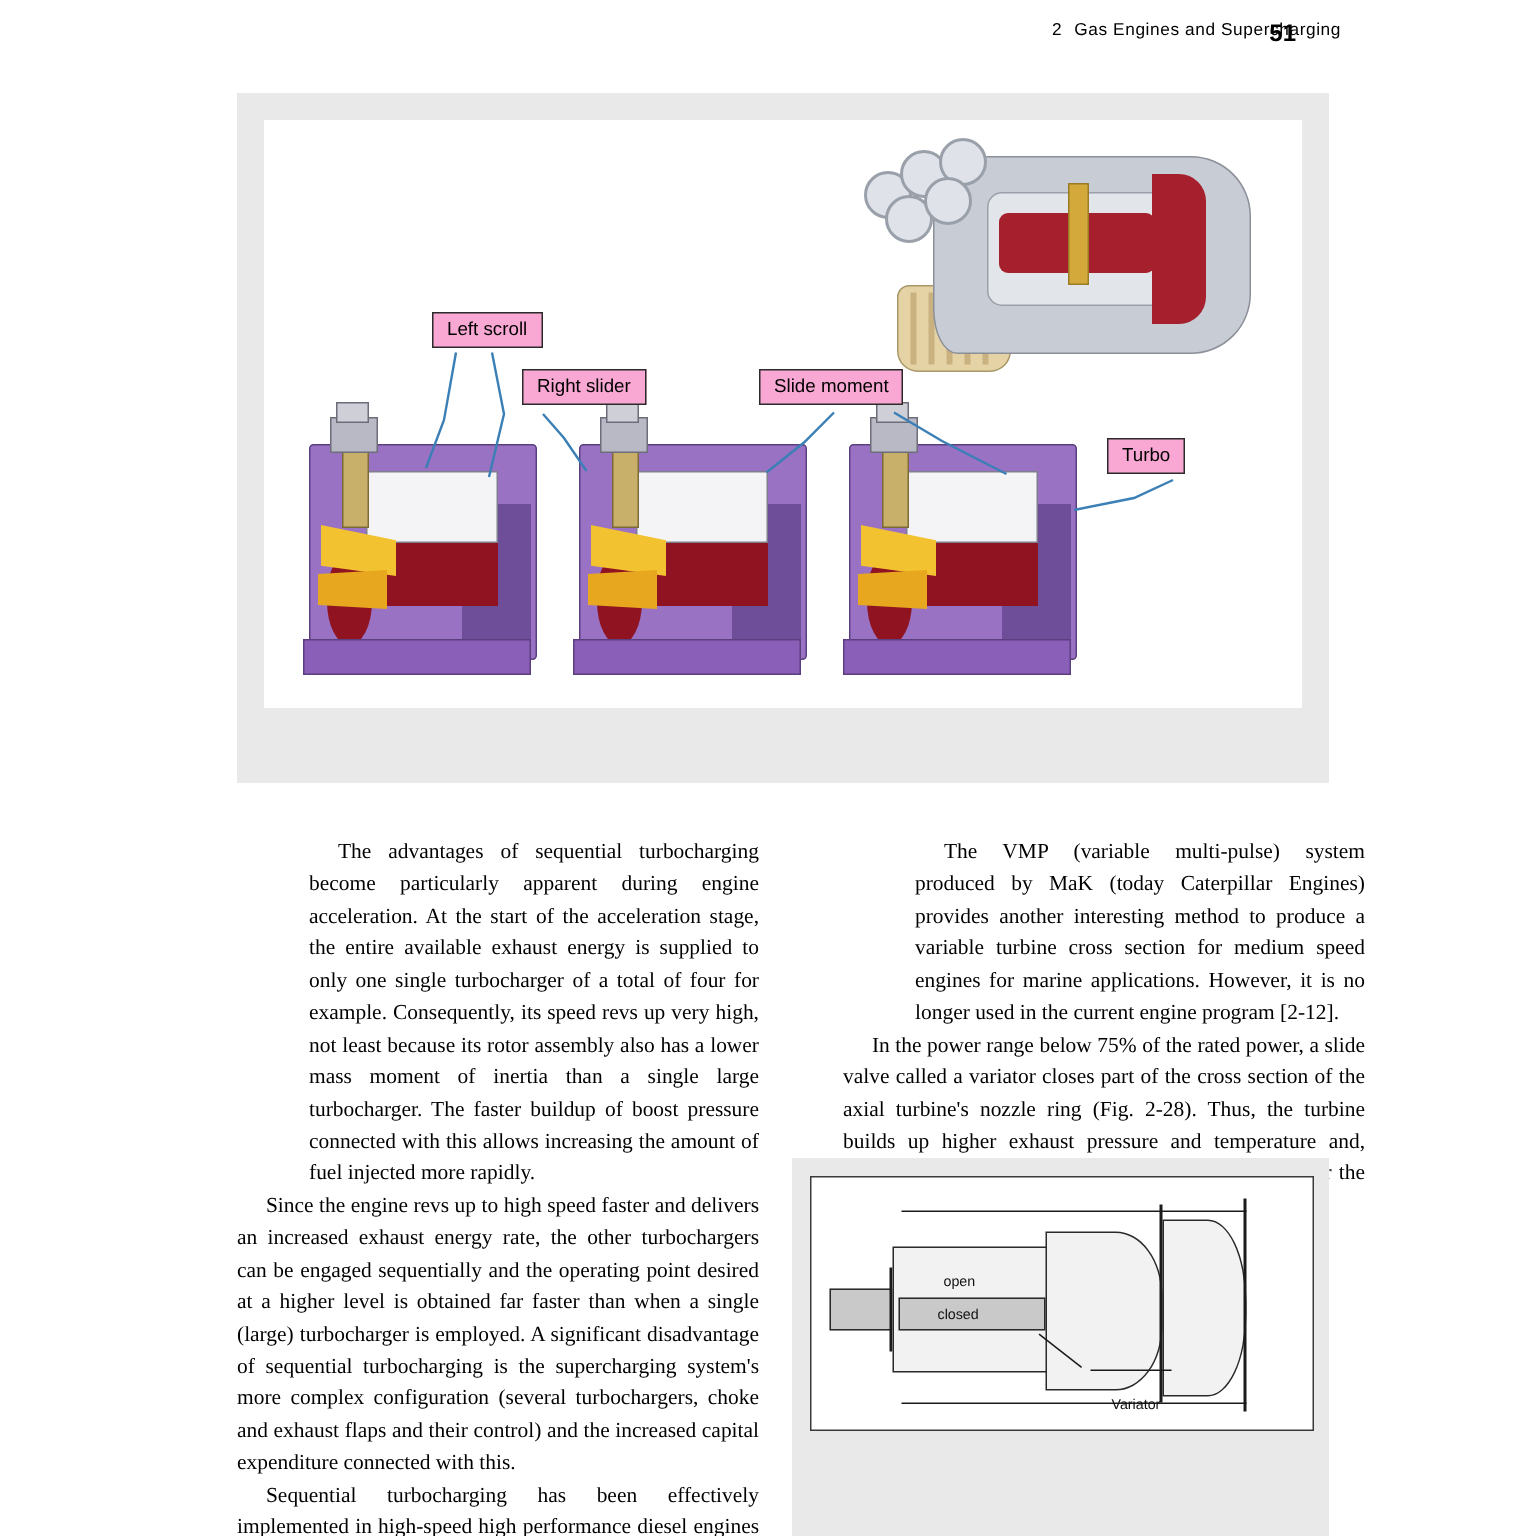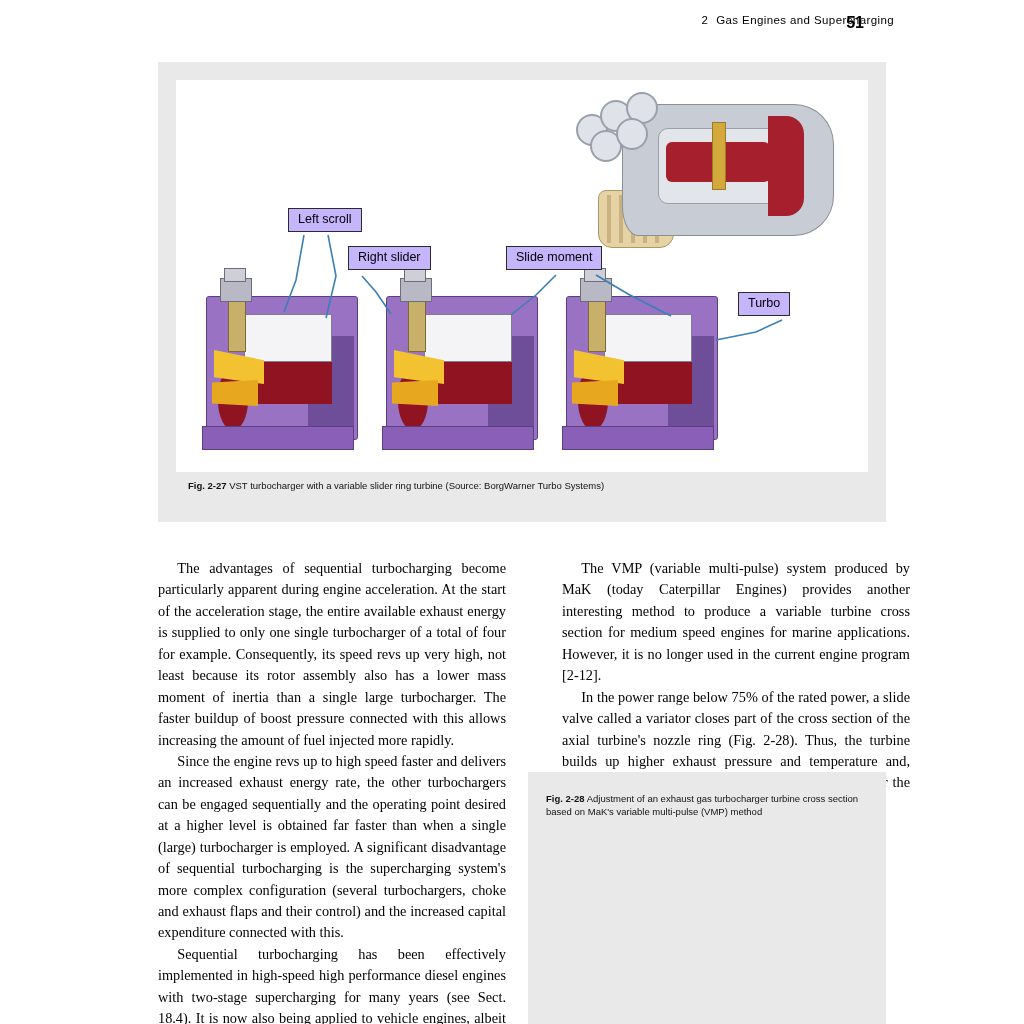--- a/index.html
+++ b/index.html
@@ -64,21 +64,21 @@
     font-size: 9.5px;
     color: #111;
     padding: 8px 10px 0 12px;
     line-height: 1.35;
   }
   .fig-caption b { font-weight: bold; }
 
   
   .callout {
     position: absolute;
-    background: #c4b5fd;
+    background: #f9a8d4;
     border: 1px solid #2b2b2b;
     font-family: "Liberation Sans", sans-serif;
     font-size: 12.5px;
     color: #000;
     padding: 3px 9px 4px 9px;
     white-space: nowrap;
     line-height: 1.2;
   }
 
   
@@ -232,21 +232,21 @@
     top: 558px;
     width: 348px;
     font-size: 14.3px;
     line-height: 1.5;
     text-align: justify;
     hyphens: auto;
   }
   .col-left  { left: 158px; }
   .col-right { left: 562px; }
   .col p { margin: 0; text-indent: 1.35em; }
-  .col p.first { text-indent: 1.35em; }
+  .col p.first { text-indent: 1.35em; margin-left: 48px; }
 
   
   .fig-bottom {
     position: absolute;
     left: 528px;
     top: 772px;
     width: 358px;
     height: 252px;
     background: #e9e9e9;
     box-sizing: border-box;
@@ -370,37 +370,48 @@
         <span>Right slider</span>
       </div>
       <div class="callout" style="left:330px; top:166px;">
         <span>Slide moment</span>
       </div>
       <div class="callout" style="left:562px; top:212px;">
         <span>Turbo</span>
       </div>
 
     </div>
-    <div class="fig-caption">
-      <b>Fig. 2-27</b>
-      <span>VST turbocharger with a variable slider ring turbine (Source: BorgWarner Turbo Systems)</span>
-    </div>
   </div>
 
   <div class="col col-left">
     <p class="first">The advantages of sequential turbocharging become particularly apparent during engine acceleration. At the start of the acceleration stage, the entire available exhaust energy is supplied to only one single turbocharger of a total of four for example. Consequently, its speed revs up very high, not least because its rotor assembly also has a lower mass moment of inertia than a single large turbocharger. The faster buildup of boost pressure connected with this allows increasing the amount of fuel injected more rapidly.</p>
     <p>Since the engine revs up to high speed faster and delivers an increased exhaust energy rate, the other turbochargers can be engaged sequentially and the operating point desired at a higher level is obtained far faster than when a single (large) turbocharger is employed. A significant disadvantage of sequential turbocharging is the supercharging system's more complex configuration (several turbochargers, choke and exhaust flaps and their control) and the increased capital expenditure connected with this.</p>
     <p>Sequential turbocharging has been effectively implemented in high-speed high performance diesel engines with two-stage supercharging for many years (see Sect. 18.4). It is now also being applied to vehicle engines, albeit usually only with two turbochargers [2-11]. When two differently sized turbochargers are used, engaging and disengaging them may give an engine a total of three differently sized overall turbine cross sections.</p>
   </div>
 
   <div class="col col-right" style="width:348px;">
     <p class="first">The VMP (variable multi-pulse) system produced by MaK (today Caterpillar Engines) provides another interesting method to produce a variable turbine cross section for medium speed engines for marine applications. However, it is no longer used in the current engine program [2-12].</p>
     <p>In the power range below 75% of the rated power, a slide valve called a variator closes part of the cross section of the axial turbine's nozzle ring (Fig. 2-28). Thus, the turbine builds up higher exhaust pressure and temperature and, consequently, higher charge air pressure is available for the engine</p>
   </div>
 
   <div class="fig-bottom">
-    <div class="fig-caption">
-      <b>Fig. 2-28</b>
-      <span>Adjustment of an exhaust gas turbocharger turbine cross section based on MaK's variable multi-pulse (VMP) method</span>
+    <div class="fig-bottom-image">
+
+      <div class="bb-grey" style="left:12px; top:74px; width:40px; height:26px;"></div>
+      <div class="bb-line" style="left:52px; top:60px; width:2px; height:56px;"></div>
+      <div class="bb-body" style="left:54px; top:46px; width:102px; height:82px;"></div>
+      <div class="bb-grey" style="left:58px; top:80px; width:96px; height:20px;"></div>
+      <div class="bb-body" style="left:156px; top:36px; width:76px; height:104px; border-radius:0 40% 40% 0;"></div>
+      <div class="bb-line" style="left:232px; top:18px; width:2px; height:132px;"></div>
+      <div class="bb-body" style="left:234px; top:28px; width:54px; height:116px; border-radius:0 46% 46% 0;"></div>
+      <div class="bb-line" style="left:288px; top:14px; width:2px; height:142px;"></div>
+      <div class="bb-line" style="left:60px; top:22px; width:230px; height:1px;"></div>
+      <div class="bb-line" style="left:60px; top:150px; width:230px; height:1px;"></div>
+      <div class="bb-line" style="left:152px; top:104px; width:36px; height:1px; transform:rotate(38deg); transform-origin:left top;"></div>
+      <div class="bb-line" style="left:186px; top:128px; width:54px; height:1px;"></div>
+
+      <div class="bb-label" style="left:88px; top:64px;">open</div>
+      <div class="bb-label" style="left:84px; top:86px;">closed</div>
+      <div class="bb-label" style="left:200px; top:146px;">Variator</div>
     </div>
   </div>
 
 </div>
 
 </body></html>

